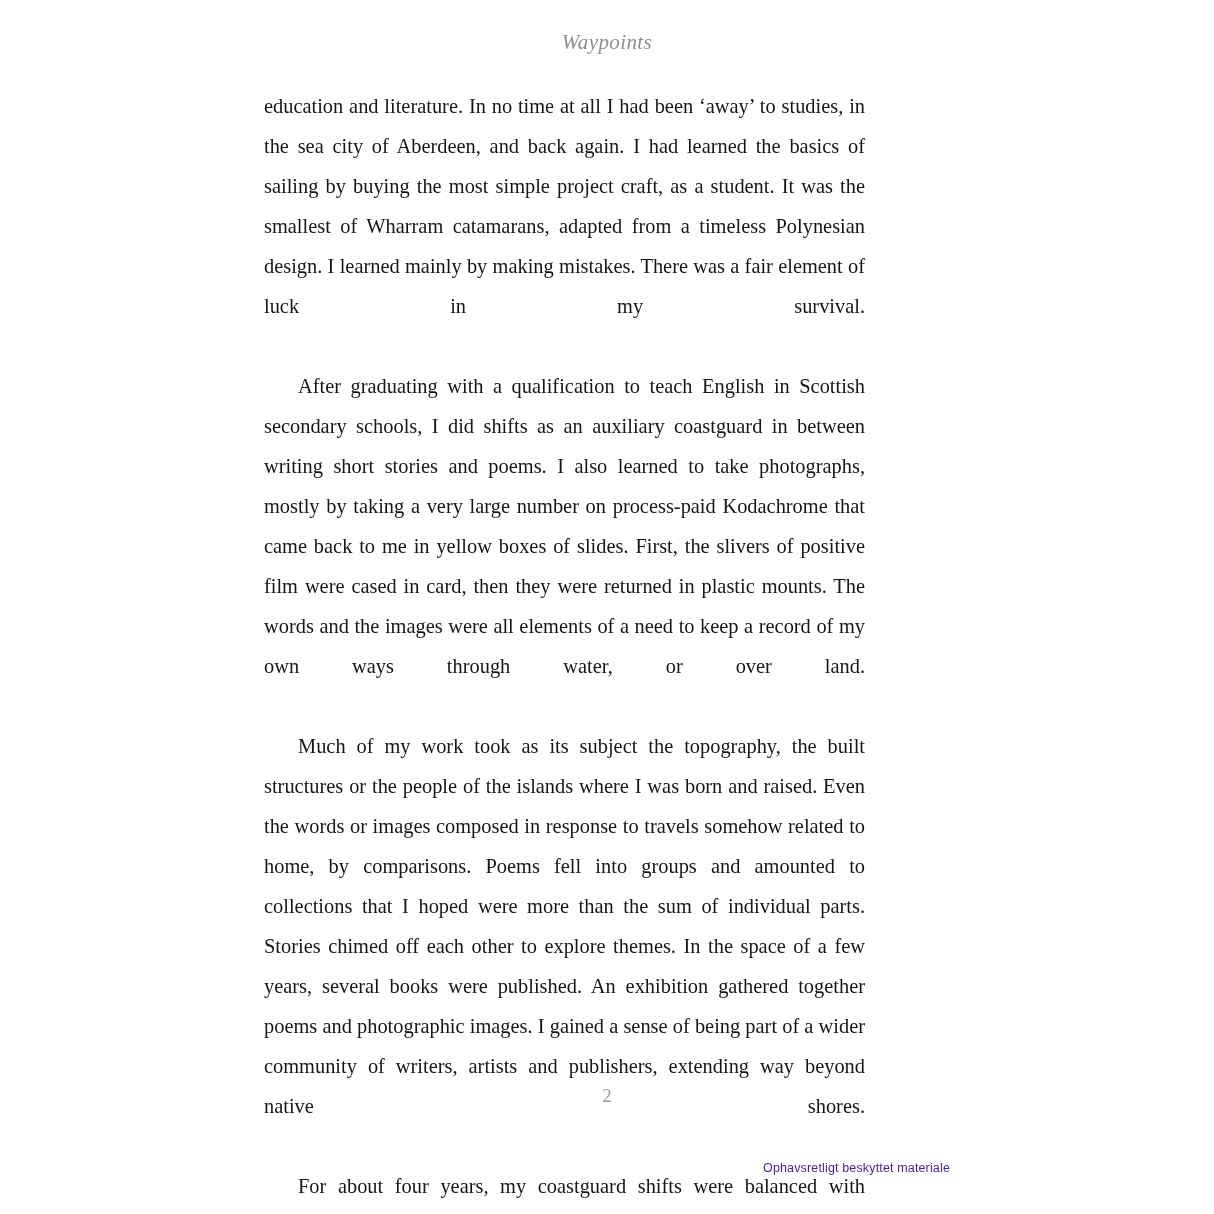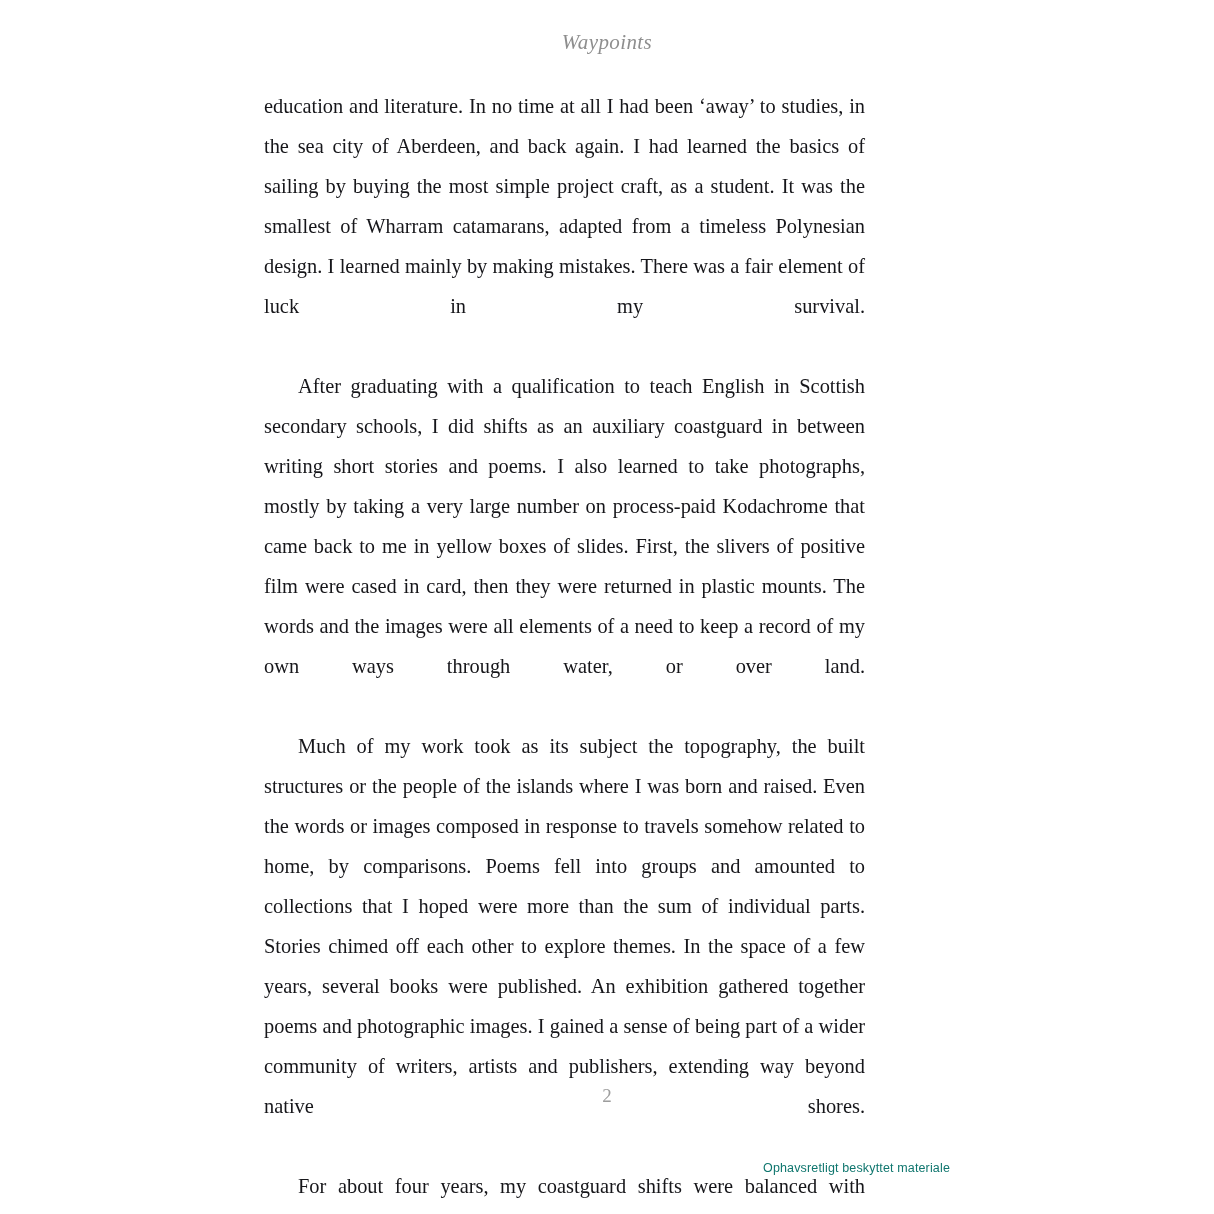--- a/index.html
+++ b/index.html
@@ -84,21 +84,21 @@
   }
 
   
   .watermark {
     position: absolute;
     top: 1161px;
     right: 264px;
     font-family: "Liberation Sans", "DejaVu Sans", sans-serif;
     font-size: 12.5px;
     letter-spacing: 0.15px;
-    color: #0f766e;
+    color: #4c1d95;
     white-space: nowrap;
     user-select: none;
   }
 </style>
 </head>
 <body>
 
 <div class="page">
 
   <div class="running-head">Waypoints</div>

